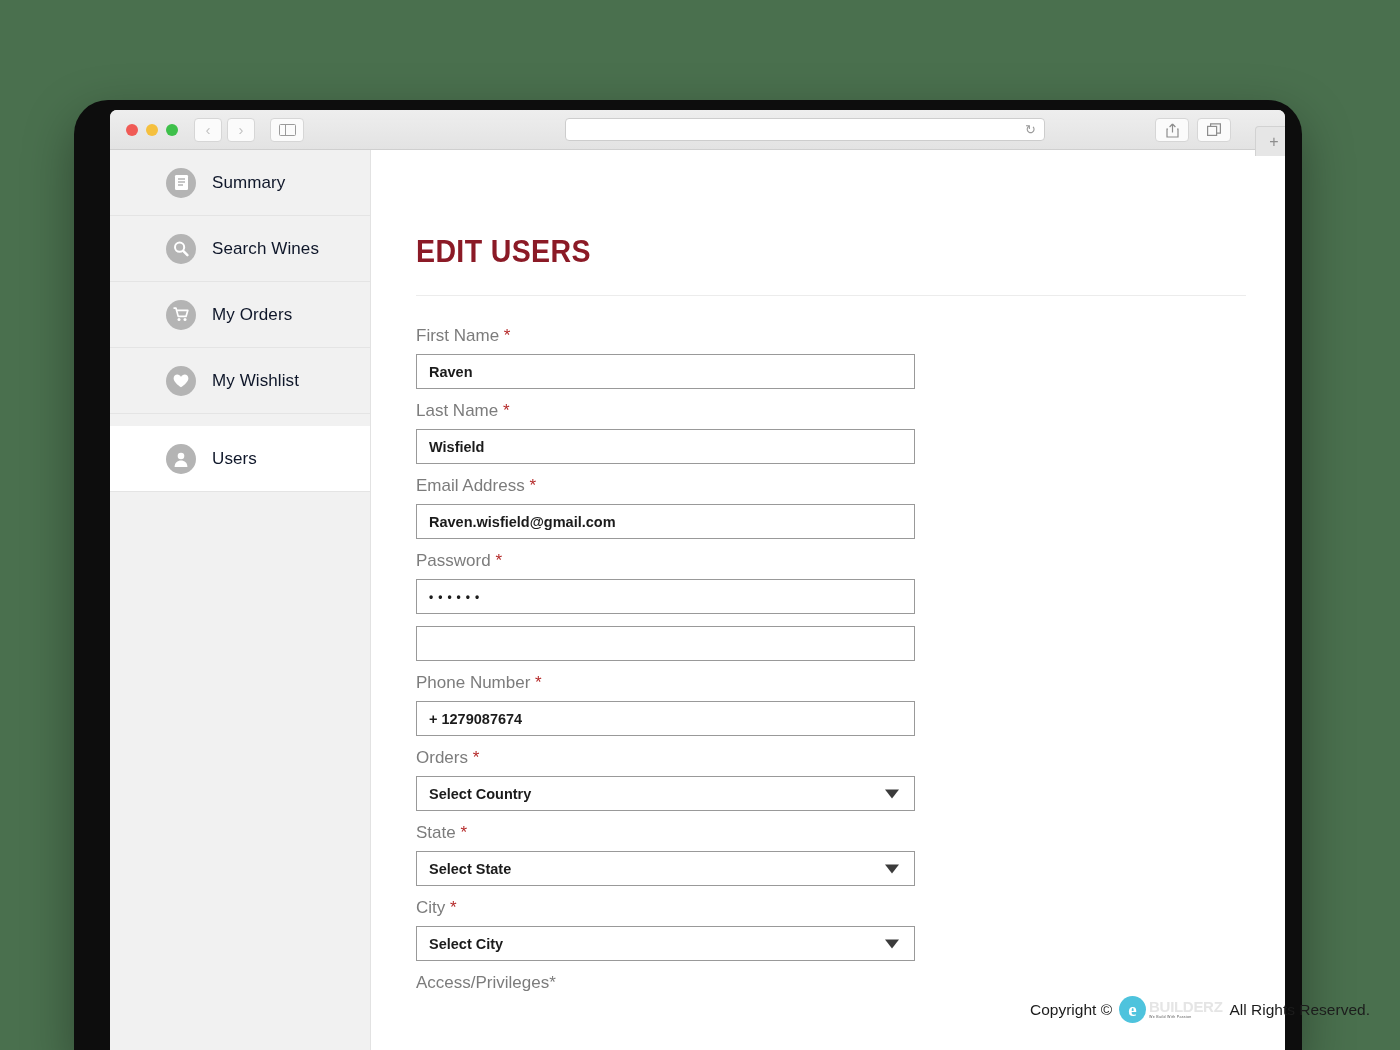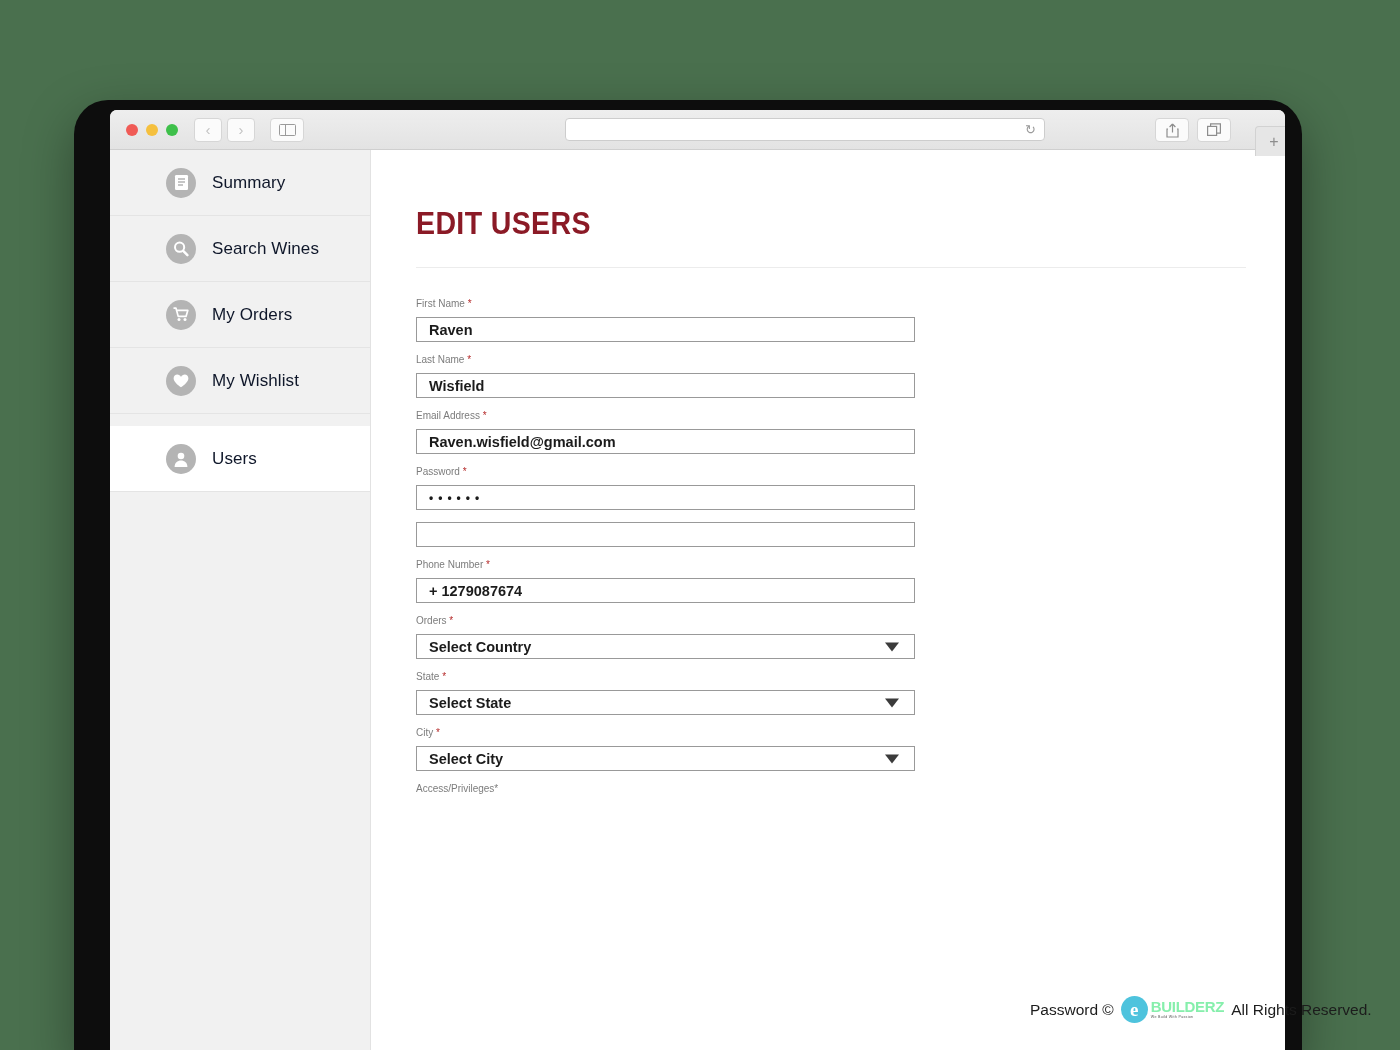--- a/index.html
+++ b/index.html
@@ -179,51 +179,51 @@
     background: #b4b4b4;
     display: flex; align-items: center; justify-content: center;
     flex-shrink: 0;
   }
   .nav-icon svg { display: block; }
 
   
   .content {
     flex: 1;
     background: #ffffff;
-    padding: 56px 0 0 45px;
+    padding: 84px 0 0 45px;
     position: relative;
   }
   .page-title {
     font-size: 31px;
     font-weight: bold;
     color: #8b1a26;
     letter-spacing: 0.4px;
     transform: scaleX(0.92);
     transform-origin: left center;
   }
   .title-divider {
     width: 830px;
     height: 1px;
     background: #ececec;
     margin-top: 25px;
   }
 
   .form { margin-top: 30px; }
   .field { margin-bottom: 12px; }
   .field-label {
-    font-size: 10px;
+    font-size: 17px;
     color: #7c7c7c;
     margin-bottom: 8px;
     display: block;
   }
   .req { color: #b52a2a; }
 
   .field-input {
     width: 499px;
-    height: 25px;
+    height: 35px;
     border: 1px solid #999999;
     background: #ffffff;
     font-family: "Liberation Sans", sans-serif;
     font-size: 14.5px;
     font-weight: bold;
     color: #1b1b1b;
     padding: 0 12px;
     outline: none;
     display: block;
     border-radius: 0;
@@ -268,21 +268,21 @@
     color: #ffffff;
     font-size: 19px;
     font-weight: bold;
     font-family: "Liberation Serif", serif;
     line-height: 1;
   }
   .logo-text { display: flex; flex-direction: column; line-height: 1; }
   .logo-name {
     font-size: 15px;
     font-weight: bold;
-    color: #86efac;
+    color: #e5e5e5;
     letter-spacing: -0.3px;
   }
   .logo-tag {
     font-size: 3.6px;
     color: #555;
     letter-spacing: 0.3px;
     margin-top: 2px;
   }
 </style>
 </head>
@@ -479,21 +479,21 @@
         <div class="field">
           <label class="field-label">Access/Privileges*</label>
         </div>
 
       </form>
     </main>
   </div>
 </div>
 
 <div id="footer-overlay">
-  <span>Password ©</span>
+  <span>Copyright ©</span>
   <span class="logo-block">
     <span class="logo-circle">e</span>
     <span class="logo-text">
       <span class="logo-name">BUILDERZ</span>
       <span class="logo-tag">We Build With Passion</span>
     </span>
   </span>
   <span>All Rights Reserved.</span>
 </div>
 

